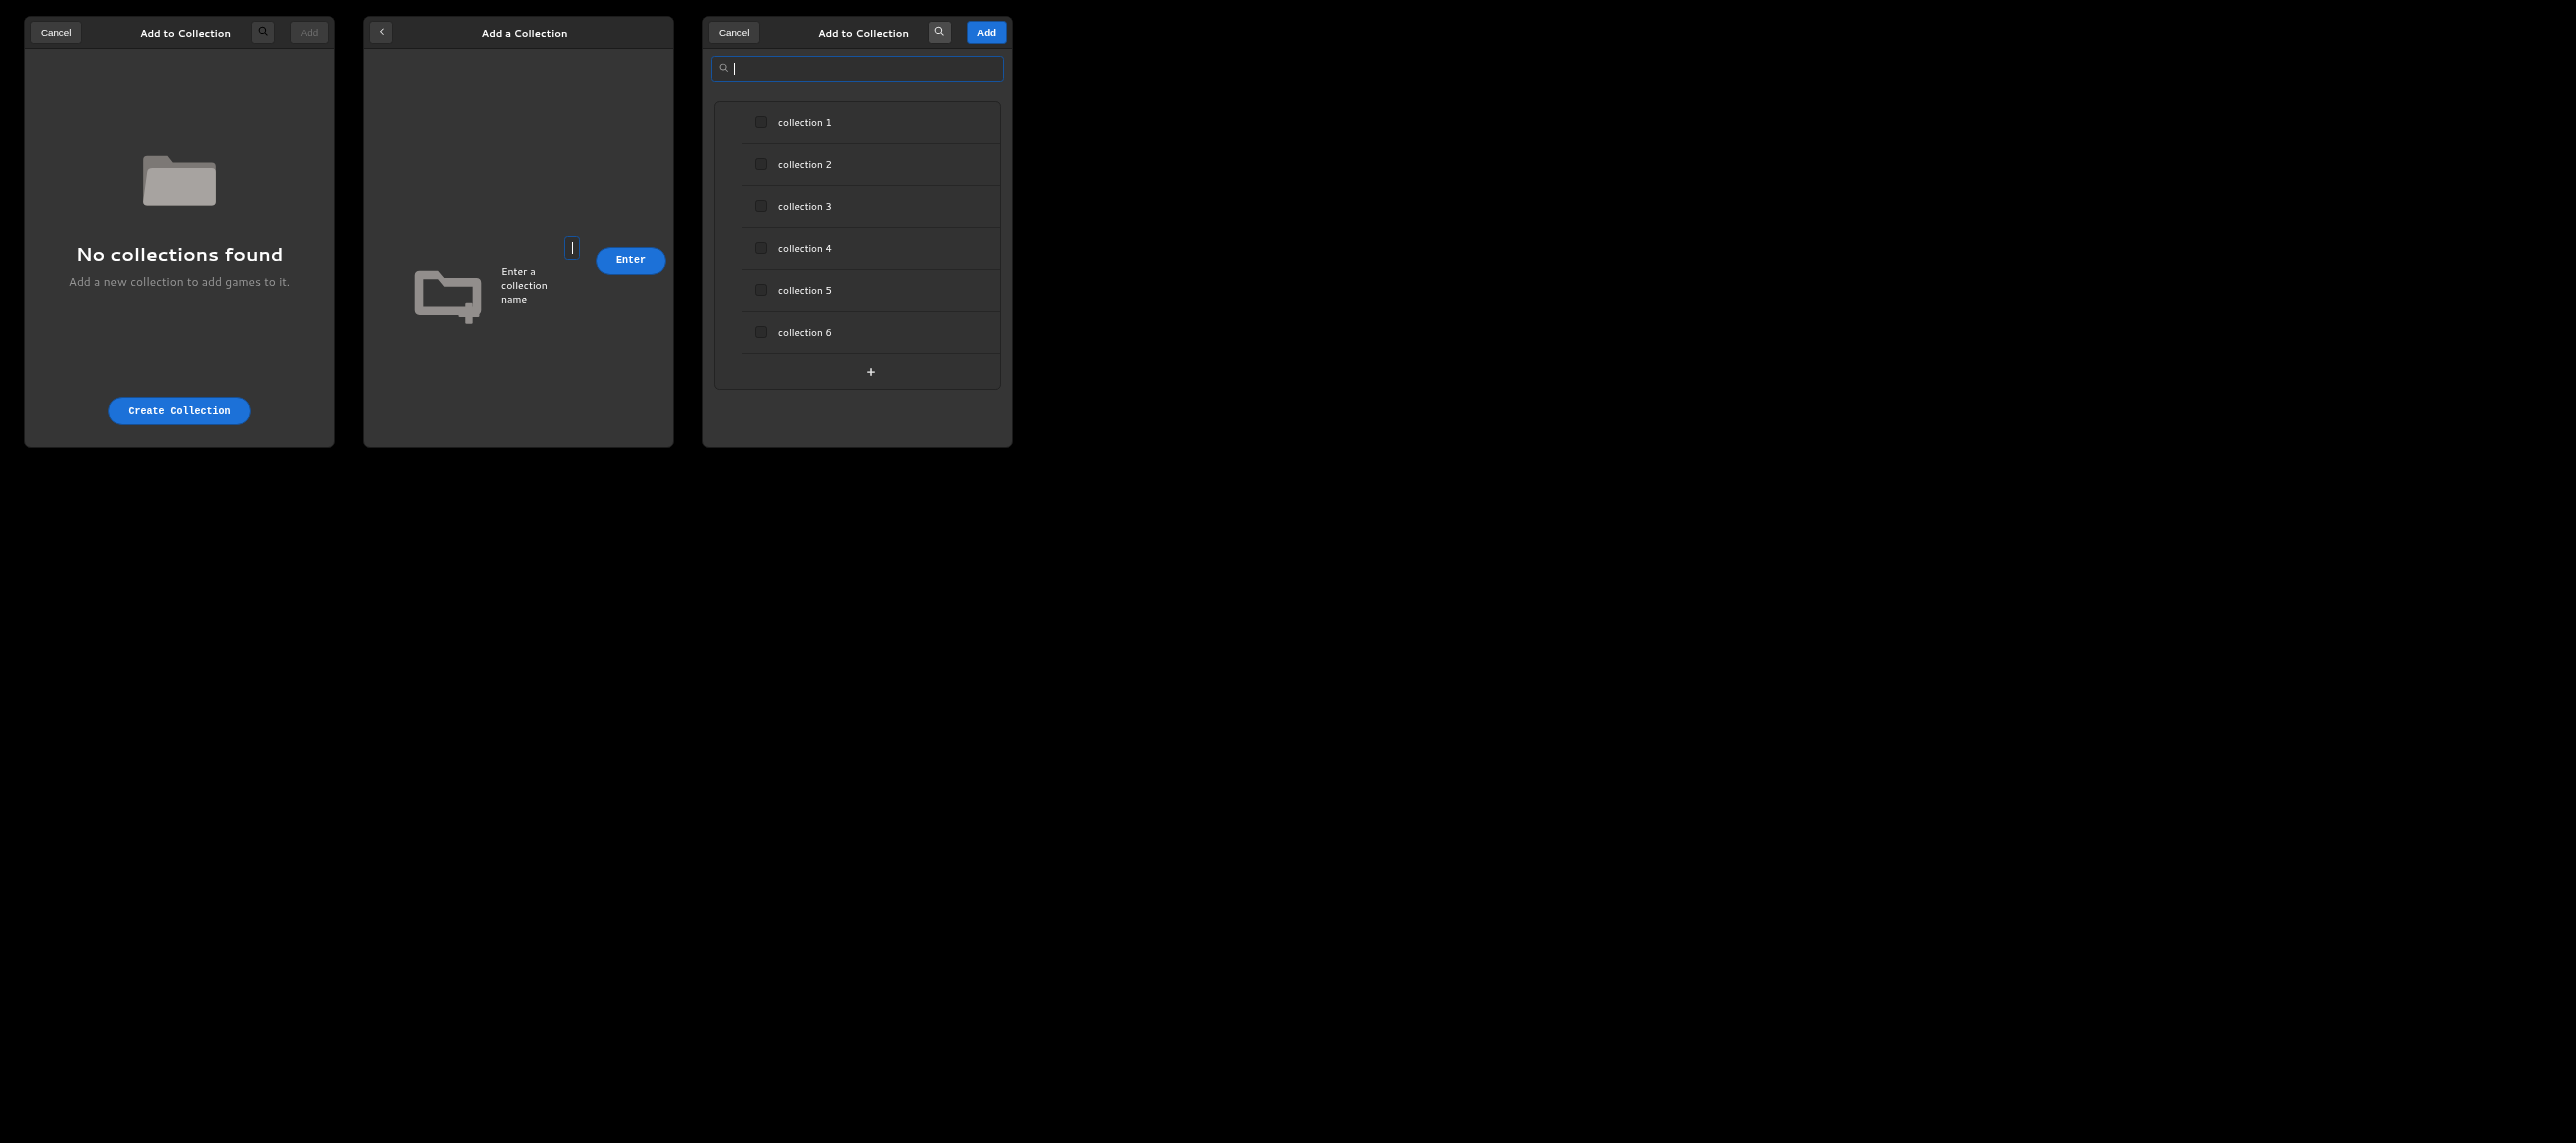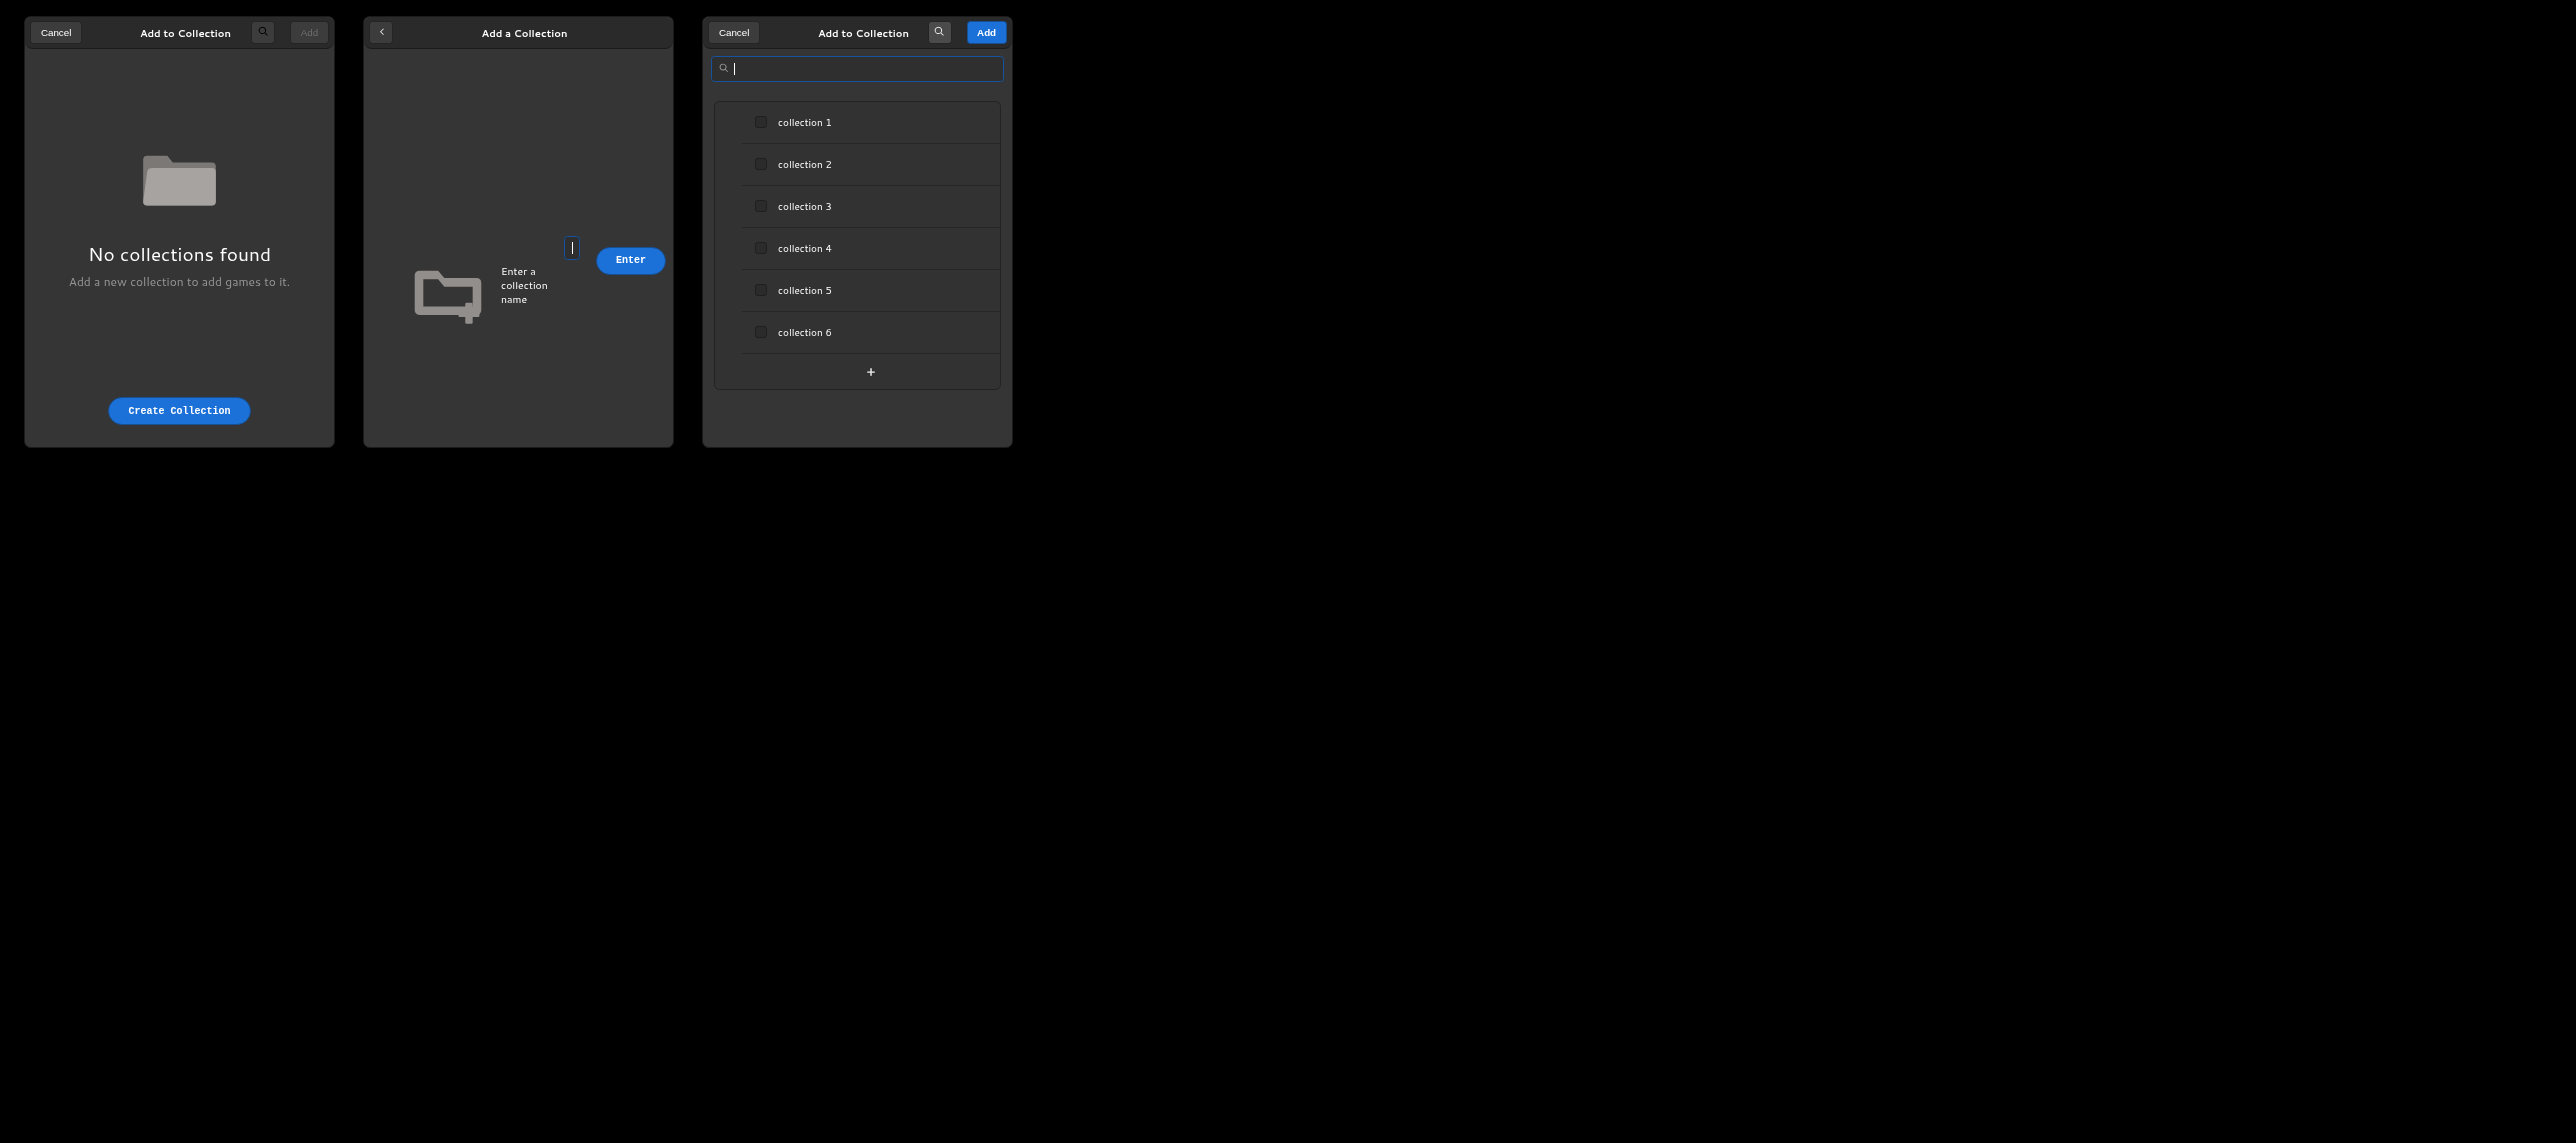--- a/index.html
+++ b/index.html
@@ -48,21 +48,20 @@
   }
   .headerbar {
     height: 32px;
     background: var(--header-bg);
     border-bottom: 0.7px solid var(--header-border);
     display: flex;
     align-items: center;
     padding: 0 5.4px;
     gap: 15px;
     position: relative;
-    border-radius: 8px;
   }
   .headerbar .title {
     position: absolute;
     left: 12px; right: 0;
     text-align: center;
     font-weight: 700;
     font-size: 10px;
     pointer-events: none;
   }
   .hbtn {
@@ -103,21 +102,21 @@
     display: flex;
     flex-direction: column;
     align-items: center;
     justify-content: center;
     gap: 5.4px;
     padding: 0 16px;
   }
   .empty-icon svg { fill: var(--icon-gray); }
   .empty-title {
     font-size: 19px;
-    font-weight: 400;
+    font-weight: 700;
     margin-top: 16px;
   }
   .empty-subtitle {
     font-size: 12px;
     color: var(--text-dim);
     margin-top: 1.4px;
   }
   .big-pill {
     margin: 15px 0 21.6px 0;
     align-self: center;

